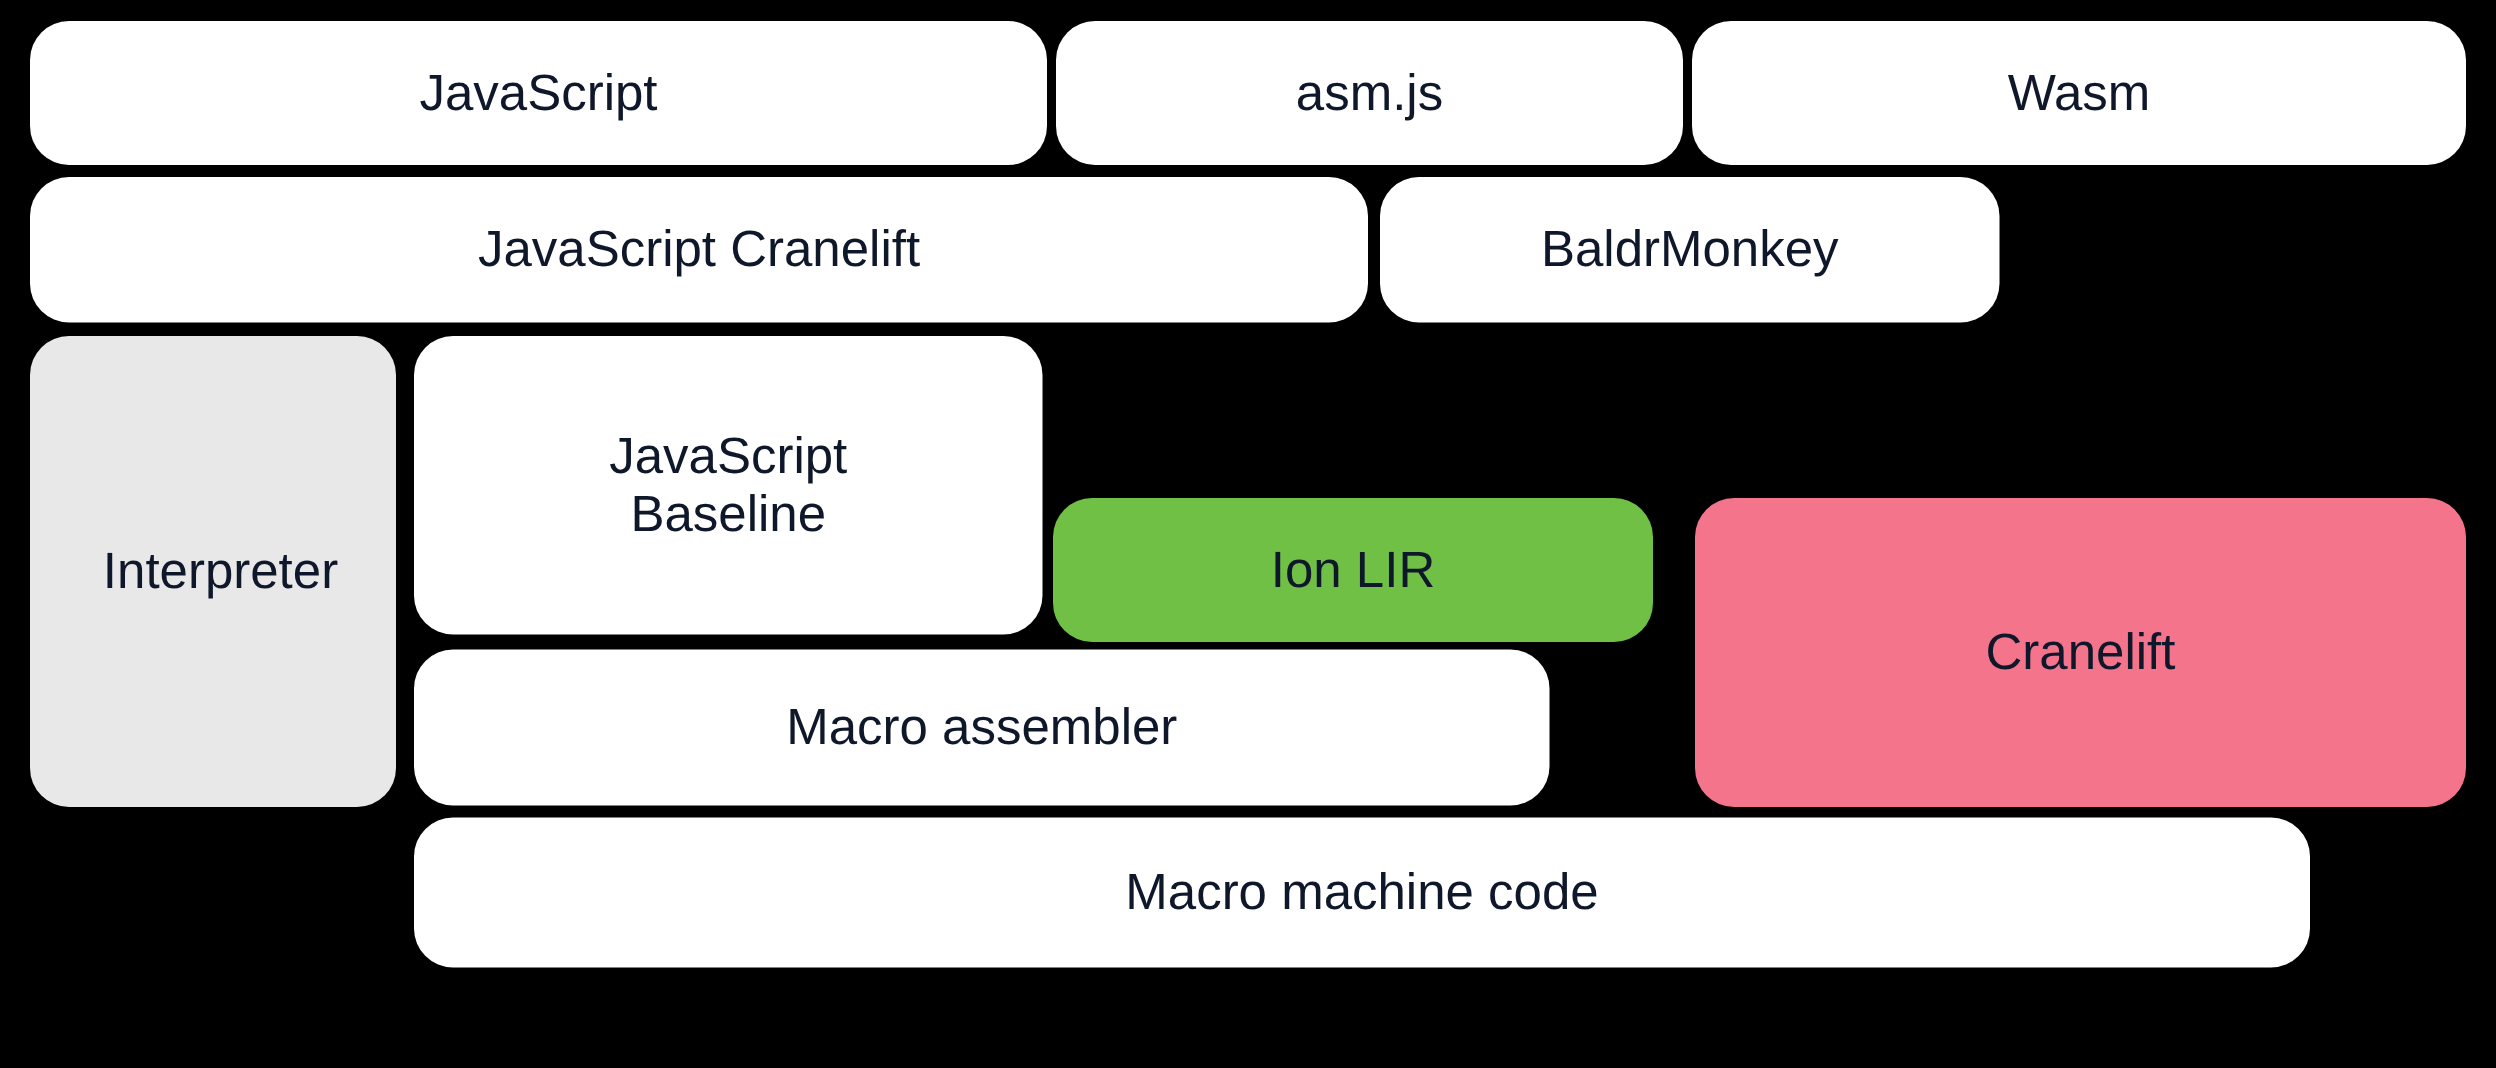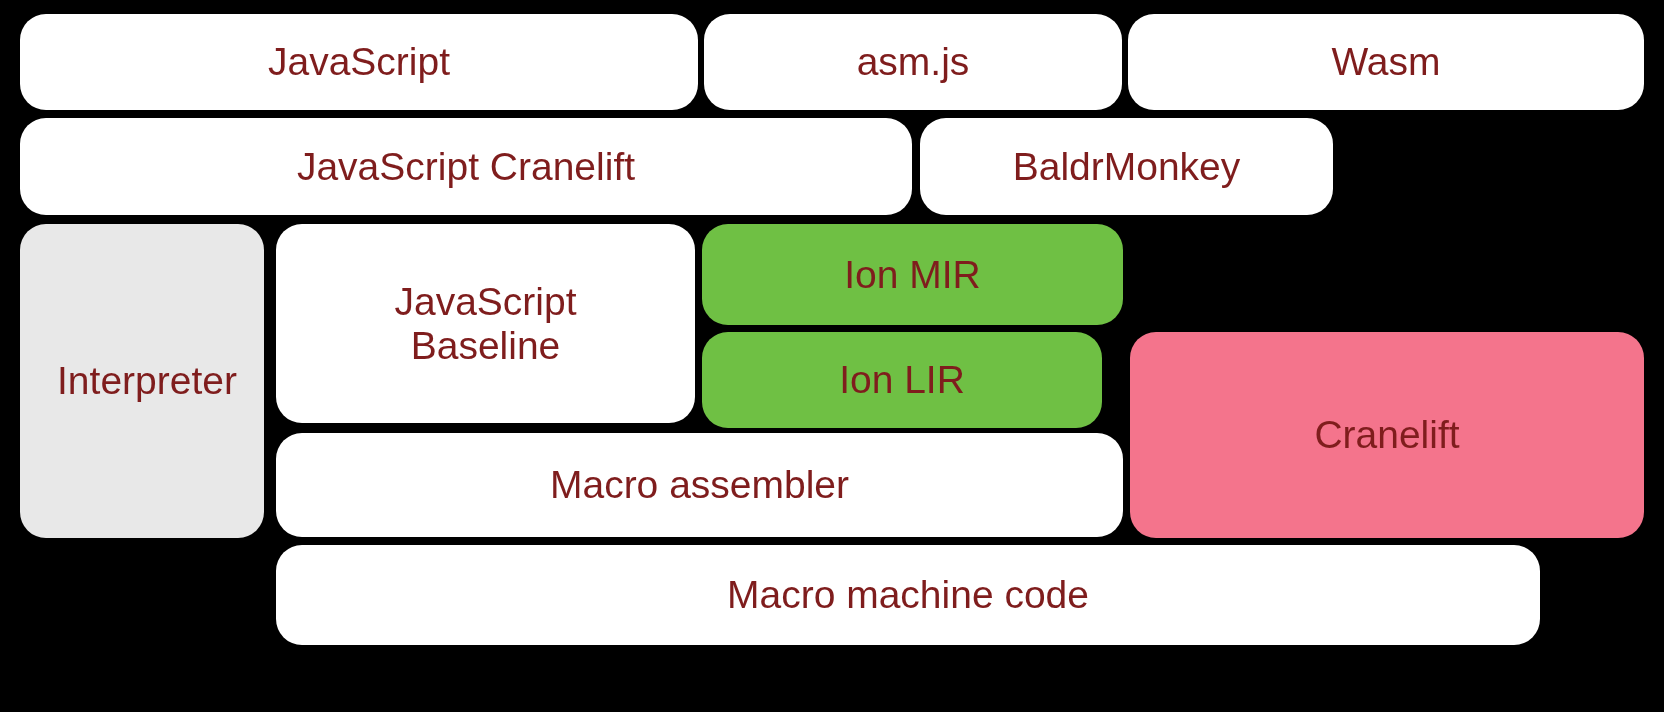--- a/index.html
+++ b/index.html
@@ -18,22 +18,22 @@
     overflow: hidden;
   }
   .box {
     position: absolute;
     box-sizing: border-box;
     display: flex;
     align-items: center;
     justify-content: center;
     text-align: center;
     border-radius: 26px;
-    color: #7f1d1d;
-    font-size: 39px;
+    color: #0f172a;
+    font-size: 34px;
     line-height: 1.12;
     font-weight: 400;
     letter-spacing: 0px;
     padding: 2px 8px;
     white-space: pre-line;
   }
   .fill-white   { background: #ffffff; }
   .fill-grey    { background: #e8e8e8; padding-left: 18px; }
   .fill-green   { background: #6fc044; }
   .fill-pink    { background: #f4748c; }
@@ -51,23 +51,22 @@
 
   <div class="box fill-white" style="left:20px; top:118px; width:892px; height:97px;">JavaScript Cranelift</div>
 
   <div class="box fill-white" style="left:920px; top:118px; width:413px; height:97px;">BaldrMonkey</div>
 
   <div class="box fill-grey" style="left:20px; top:224px; width:244px; height:314px;">Interpreter</div>
 
   <div class="box fill-white" style="left:276px; top:224px; width:419px; height:199px;">JavaScript
 Baseline</div>
 
-  <div class="box fill-green" style="left:702px; top:224px; width:421px; height:101px;">Ion MIR</div>
 
   <div class="box fill-green" style="left:702px; top:332px; width:400px; height:96px;">Ion LIR</div>
 
-  <div class="box fill-white" style="left:276px; top:433px; width:847px; height:104px;">Macro assembler</div>
+  <div class="box fill-white" style="left:276px; top:433px; width:757px; height:104px;">Macro assembler</div>
 
   <div class="box fill-pink" style="left:1130px; top:332px; width:514px; height:206px;">Cranelift</div>
 
   <div class="box fill-white" style="left:276px; top:545px; width:1264px; height:100px;">Macro machine code</div>
 
 </div>
 
 </body></html>

